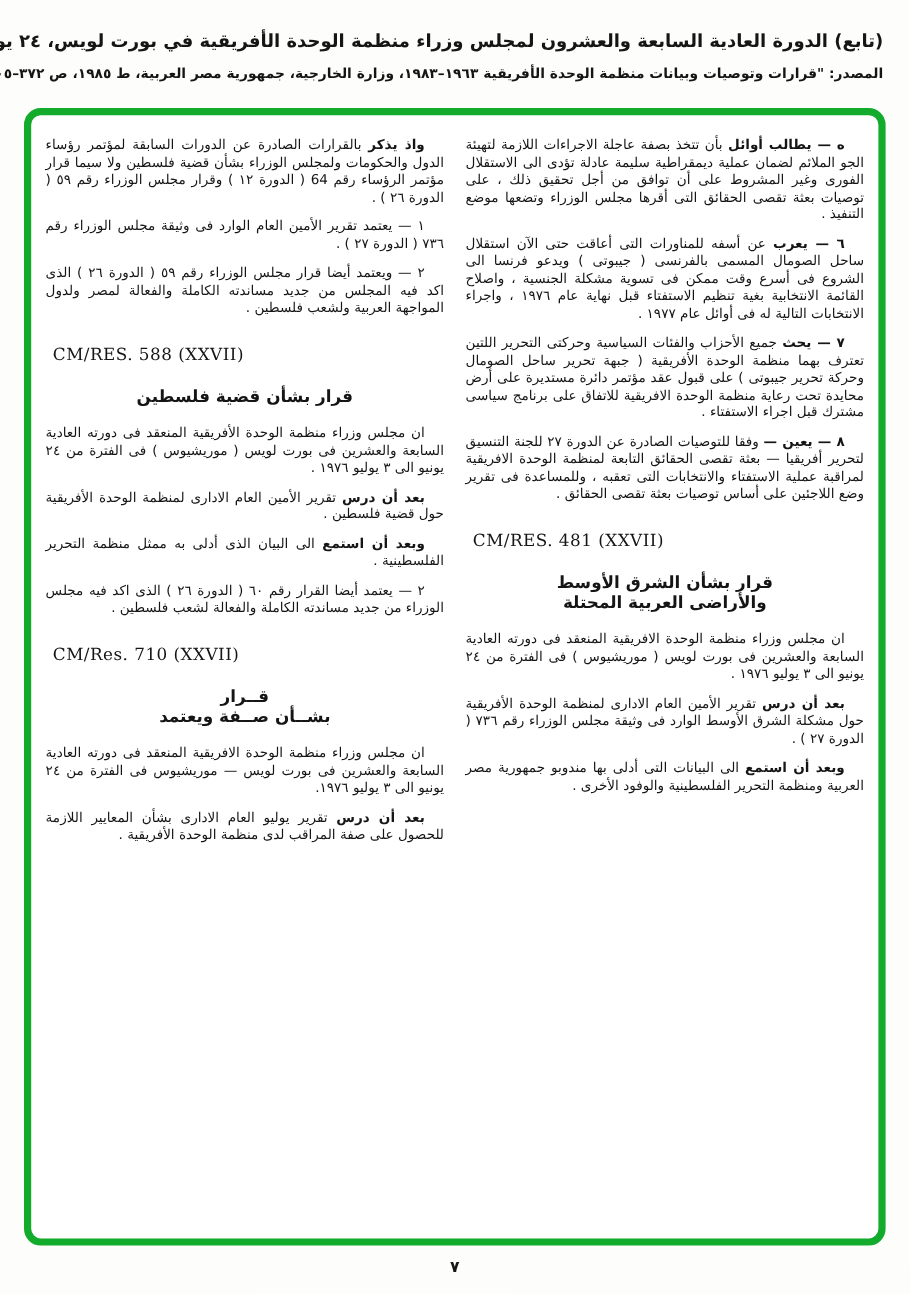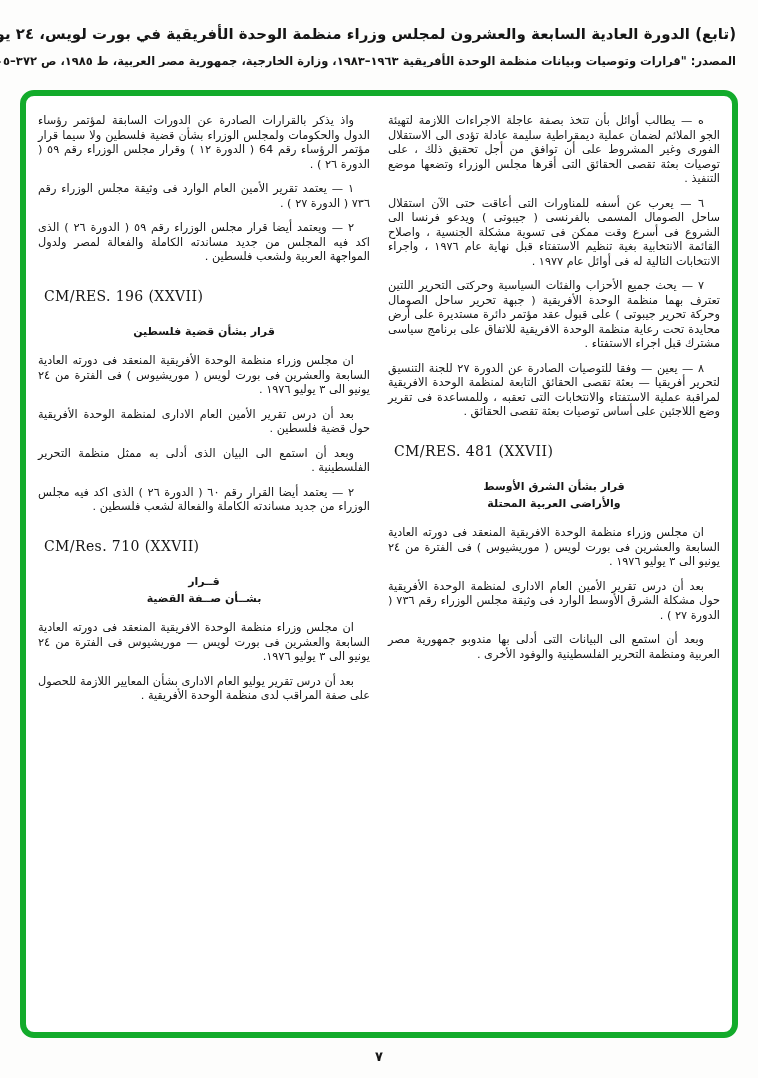--- a/index.html
+++ b/index.html
@@ -30,30 +30,30 @@
   }
   .cols{
     display:flex;direction:rtl;gap:18px;height:100%;
   }
   .col{
     width:50%;direction:rtl;
     font-size:11.3px;line-height:14.5px;
     text-align:justify;
   }
   .para{margin:0 0 10px 0;text-indent:16px;}
-  .para .lead{font-weight:normal;}
+  .para .lead{font-weight:bold;}
   .res-code{
     direction:ltr;text-align:left;
     font-family:"DejaVu Serif",serif;
     font-size:14px;letter-spacing:0.4px;
     margin:24px 0 0 6px;
   }
   .res-title{
     font-weight:bold;text-align:center;
-    font-size:11px;line-height:17px;
+    font-size:14px;line-height:17px;
     margin:20px 0 14px 0;
   }
   .footer{
     position:absolute;bottom:14px;left:0;right:0;
     text-align:center;font-weight:bold;font-size:13px;
   }
 </style>
 </head>
 <body>
 
@@ -79,31 +79,31 @@
       <p class="para"><span class="lead"></span> <span>ان مجلس وزراء منظمة الوحدة الافريقية المنعقد فى دورته العادية السابعة والعشرين فى بورت لويس ( موريشيوس ) فى الفترة من ٢٤ يونيو الى ٣ يوليو ١٩٧٦ .</span></p>
       <p class="para"><span class="lead">بعد أن درس</span> <span>تقرير الأمين العام الادارى لمنظمة الوحدة الأفريقية حول مشكلة الشرق الأوسط الوارد فى وثيقة مجلس الوزراء رقم ٧٣٦ ( الدورة ٢٧ ) .</span></p>
       <p class="para"><span class="lead">وبعد أن استمع</span> <span>الى البيانات التى أدلى بها مندوبو جمهورية مصر العربية ومنظمة التحرير الفلسطينية والوفود الأخرى .</span></p>
     </div>
 
     <div class="col">
       <p class="para"><span class="lead">واذ يذكر</span> <span>بالقرارات الصادرة عن الدورات السابقة لمؤتمر رؤساء الدول والحكومات ولمجلس الوزراء بشأن قضية فلسطين ولا سيما قرار مؤتمر الرؤساء رقم 64 ( الدورة ١٢ ) وقرار مجلس الوزراء رقم ٥٩ ( الدورة ٢٦ ) .</span></p>
       <p class="para"><span class="lead"></span> <span>١ — يعتمد تقرير الأمين العام الوارد فى وثيقة مجلس الوزراء رقم ٧٣٦ ( الدورة ٢٧ ) .</span></p>
       <p class="para"><span class="lead"></span> <span>٢ — ويعتمد أيضا قرار مجلس الوزراء رقم ٥٩ ( الدورة ٢٦ ) الذى اكد فيه المجلس من جديد مساندته الكاملة والفعالة لمصر ولدول المواجهة العربية ولشعب فلسطين .</span></p>
 
-      <div class="res-code">CM/RES. 196 (XXVII)</div>
+      <div class="res-code">CM/RES. 588 (XXVII)</div>
       <div class="res-title">قرار بشأن قضية فلسطين</div>
       <p class="para"><span class="lead"></span> <span>ان مجلس وزراء منظمة الوحدة الأفريقية المنعقد فى دورته العادية السابعة والعشرين فى بورت لويس ( موريشيوس ) فى الفترة من ٢٤ يونيو الى ٣ يوليو ١٩٧٦ .</span></p>
       <p class="para"><span class="lead">بعد أن درس</span> <span>تقرير الأمين العام الادارى لمنظمة الوحدة الأفريقية حول قضية فلسطين .</span></p>
       <p class="para"><span class="lead">وبعد أن استمع</span> <span>الى البيان الذى أدلى به ممثل منظمة التحرير الفلسطينية .</span></p>
       <p class="para"><span class="lead"></span> <span>٢ — يعتمد أيضا القرار رقم ٦٠ ( الدورة ٢٦ ) الذى اكد فيه مجلس الوزراء من جديد مساندته الكاملة والفعالة لشعب فلسطين .</span></p>
 
       <div class="res-code">CM/Res. 710 (XXVII)</div>
       <div class="res-title">
         <div>قــرار</div>
-        <div>بشــأن صــفة القضية</div>
+        <div>بشــأن صــفة ويعتمد</div>
       </div>
       <p class="para"><span class="lead"></span> <span>ان مجلس وزراء منظمة الوحدة الافريقية المنعقد فى دورته العادية السابعة والعشرين فى بورت لويس — موريشيوس فى الفترة من ٢٤ يونيو الى ٣ يوليو ١٩٧٦.</span></p>
       <p class="para"><span class="lead">بعد أن درس</span> <span>تقرير يوليو العام الادارى بشأن المعايير اللازمة للحصول على صفة المراقب لدى منظمة الوحدة الأفريقية .</span></p>
     </div>
 
   </div>
 </div>
 
 <div class="footer">٧</div>
 

